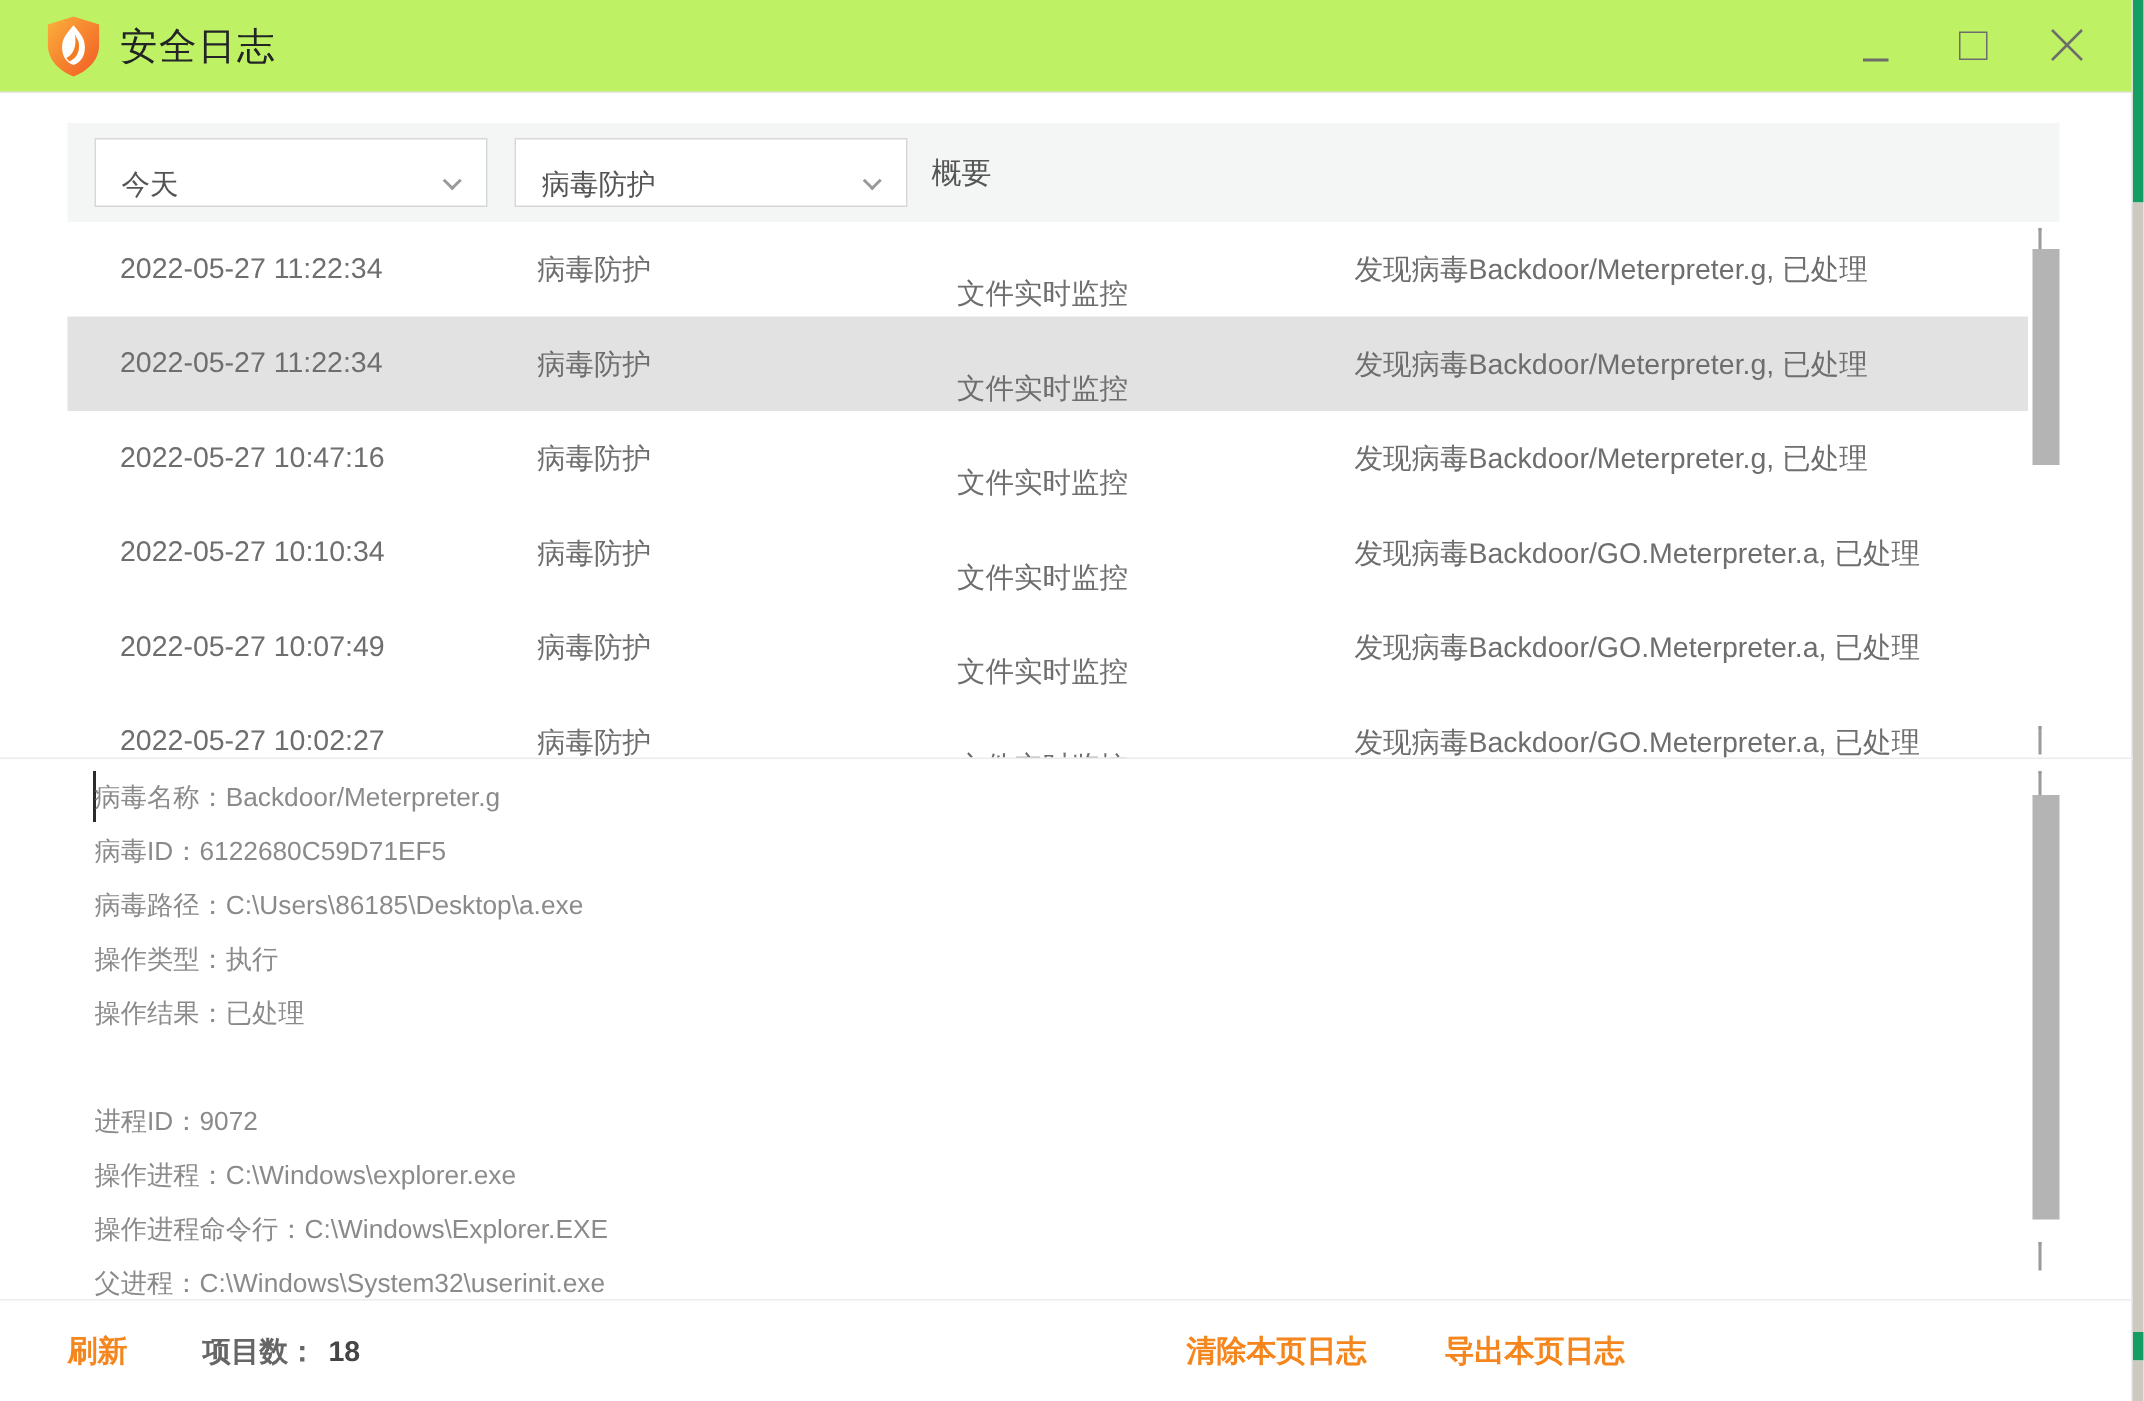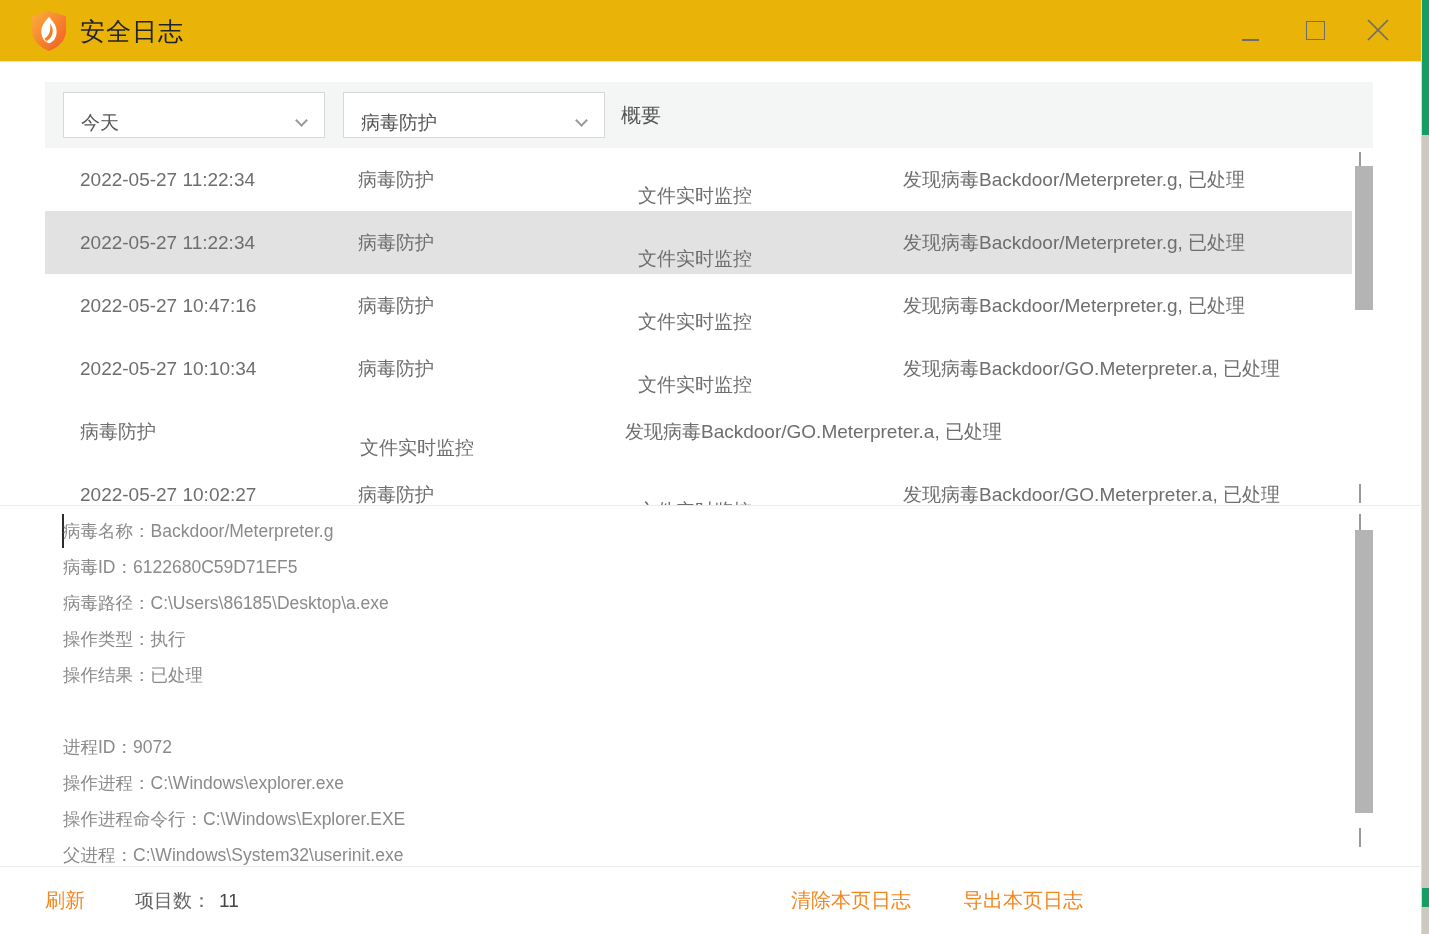--- a/index.html
+++ b/index.html
@@ -3,21 +3,21 @@
 <meta charset="utf-8">
 <style>
   * { margin:0; padding:0; box-sizing:border-box; }
   html,body { width:1429px; height:934px; overflow:hidden; background:#fff;
     font-family:"Liberation Sans","DejaVu Sans",sans-serif; }
 
   .window { position:absolute; left:0; top:0; width:1422px; height:934px; background:#fff;
     border-right:1px solid #dcdcd8; }
 
   
-  .titlebar { position:absolute; top:0; left:0; right:0; height:62px; background:#eab308;
+  .titlebar { position:absolute; top:0; left:0; right:0; height:62px; background:#bef264;
     border-bottom:1px solid #e5e6e6; }
   .logo { position:absolute; left:30px; top:10px; width:38px; height:42px; }
   .app-title { position:absolute; left:80px; top:0; line-height:62px; font-size:25px;
     color:#222426; letter-spacing:1px; }
   .winbtn { position:absolute; top:8px; width:44px; height:44px; display:flex;
     align-items:center; justify-content:center; cursor:default; }
   .btn-min { left:1228px; }
   .btn-max { left:1293px; }
   .btn-close { left:1356px; }
   .min-glyph { width:17px; height:0; border-bottom:2px solid #6d6d6d; margin-top:20px; }
@@ -58,21 +58,21 @@
   .detail-area { position:absolute; left:0; top:506px; width:1422px; height:360px; overflow:hidden; }
   .detail-lines { position:absolute; left:63px; top:7px; font-size:17.5px; color:#8a8a8a;
     line-height:36px; white-space:pre; }
   .caret { position:absolute; left:62px; top:8px; width:1.5px; height:34px; background:#2b2b2b; }
   .det-scroll { top:506px; height:360px; }
   .det-scroll .a-up { top:10px; } .det-scroll .thumb { top:24px; height:283px; }
   .det-scroll .a-down { top:324px; }
 
   
   .footer { position:absolute; left:0; top:867px; width:1130px; height:67px;
-    display:flex; align-items:center; font-size:20px; }
+    display:flex; align-items:center; font-size:20px;font-weight:bold; }
   .link { color:#f5861d; cursor:default; }
   .refresh { margin-left:45px; }
   .count-wrap { margin-left:50px; font-size:19px; color:#666; }
   .count-val { color:#454545; margin-left:8px; }
   .clear-link { margin-left:auto; }
   .export-link { margin-left:52px; margin-right:47px; }
 
   
   .edge-strip { position:absolute; left:1422px; top:0; width:7px; height:934px; }
   .edge-strip .seg { position:absolute; left:0; width:7px; }
@@ -145,20 +145,21 @@
     <span class="c-mon">文件实时监控</span>
     <span class="c-sum">发现病毒Backdoor/Meterpreter.g, 已处理</span>
   </div>
         <div class="row">
     <span class="c-time">2022-05-27 10:10:34</span>
     <span class="c-cat">病毒防护</span>
     <span class="c-mon">文件实时监控</span>
     <span class="c-sum">发现病毒Backdoor/GO.Meterpreter.a, 已处理</span>
   </div>
         <div class="row">
+    <span class="c-time">2022-05-27 10:07:49</span>
     <span class="c-cat">病毒防护</span>
     <span class="c-mon">文件实时监控</span>
     <span class="c-sum">发现病毒Backdoor/GO.Meterpreter.a, 已处理</span>
   </div>
         <div class="row">
     <span class="c-time">2022-05-27 10:02:27</span>
     <span class="c-cat">病毒防护</span>
     <span class="c-mon">文件实时监控</span>
     <span class="c-sum">发现病毒Backdoor/GO.Meterpreter.a, 已处理</span>
   </div>
@@ -181,21 +182,21 @@
   <div class="vscroll det-scroll">
     <div class="arrow a-up"><span class="chev up"></span></div>
     <div class="thumb"></div>
     <div class="arrow a-down"><span class="chev down"></span></div>
   </div>
 
   <div class="divider div-bottom"></div>
 
   <div class="footer">
     <span class="link refresh">刷新</span>
-    <span class="count-wrap"><span>项目数：</span><span class="count-val">11</span></span>
+    <span class="count-wrap"><span>项目数：</span><span class="count-val">18</span></span>
     <span class="link clear-link">清除本页日志</span>
     <span class="link export-link">导出本页日志</span>
   </div>
 
 </div>
 
 <div class="edge-strip">
   <div class="seg seg1"></div>
   <div class="seg seg2"></div>
   <div class="seg seg3"></div>

